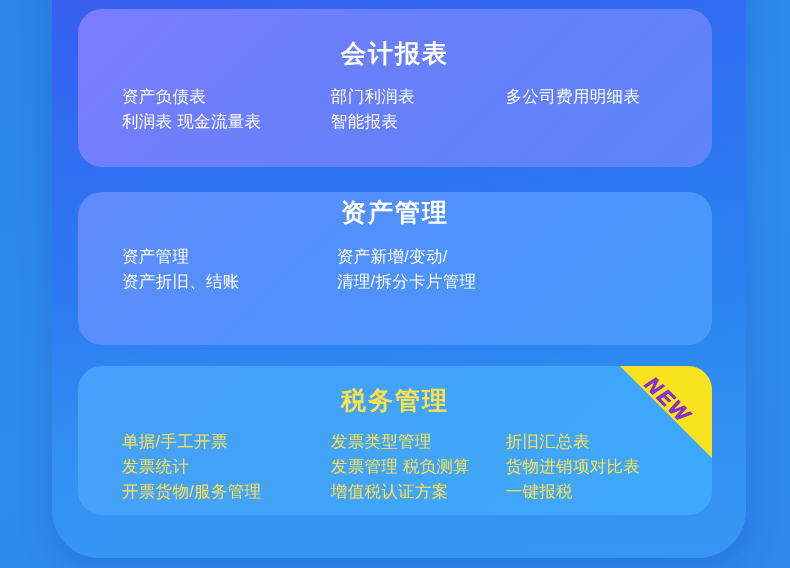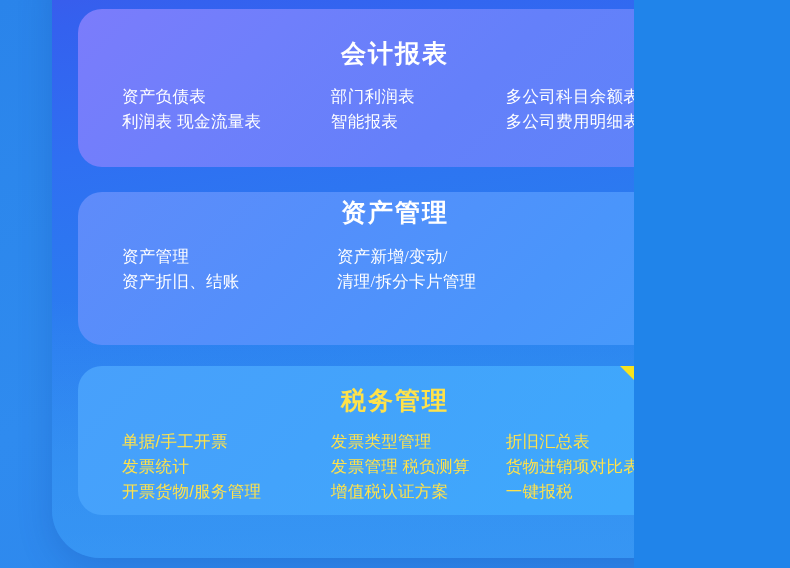--- a/index.html
+++ b/index.html
@@ -11,21 +11,21 @@
     width: 790px;
     height: 568px;
     overflow: hidden;
     font-family: "Liberation Sans", "DejaVu Sans", sans-serif;
     background: #2084ea;
   }
 
   
   .stage {
     position: relative;
-    width: 634px;
+    width: 790px;
     height: 568px;
     background: linear-gradient(180deg, #2b7fe8 0%, #2487ec 35%, #2b8bee 70%, #2f8cee 100%);
     overflow: hidden;
   }
 
   
   .outer-field {
     position: absolute;
     inset: 0;
     background: linear-gradient(160deg, #2a84ea 0%, #2f8bef 55%, #2d87ec 100%);
@@ -108,21 +108,21 @@
   }
   .card-1 .cols { padding-top: 18px; }
   .card-2 .cols { padding-top: 19px; }
   .card-3 .cols { padding-top: 16px; align-items: center; }
 
   .col {
     display: flex;
     flex-direction: column;
   }
   .col-a { width: 215px; }
-  .col-b { width: 180px; font-family: Liberation Serif, serif; }
+  .col-b { width: 180px; }
   .col-c { width: 200px; }
 
   .item-row {
     font-size: 16.5px;
     line-height: 25px;
     white-space: nowrap;
     letter-spacing: 0.3px;
   }
   .card-1 .item-row, .card-2 .item-row { color: #ffffff; }
   .card-3 .item-row { color: #ffe24a; }
@@ -176,21 +176,20 @@
     <div class="cols">
       <div class="col col-a">
         <div class="item-row">资产负债表</div>
         <div class="item-row">利润表  现金流量表</div>
       </div>
       <div class="col col-b">
         <div class="item-row">部门利润表</div>
         <div class="item-row">智能报表</div>
       </div>
       <div class="col col-c">
-        <div class="item-row">多公司科目余额表</div>
         <div class="item-row">多公司费用明细表</div>
       </div>
     </div>
   </div>
 
   <div class="card card-2">
     <div class="card-title">资产管理</div>
     <div class="cols">
       <div class="col col-a">
         <div class="item-row">资产管理</div>

